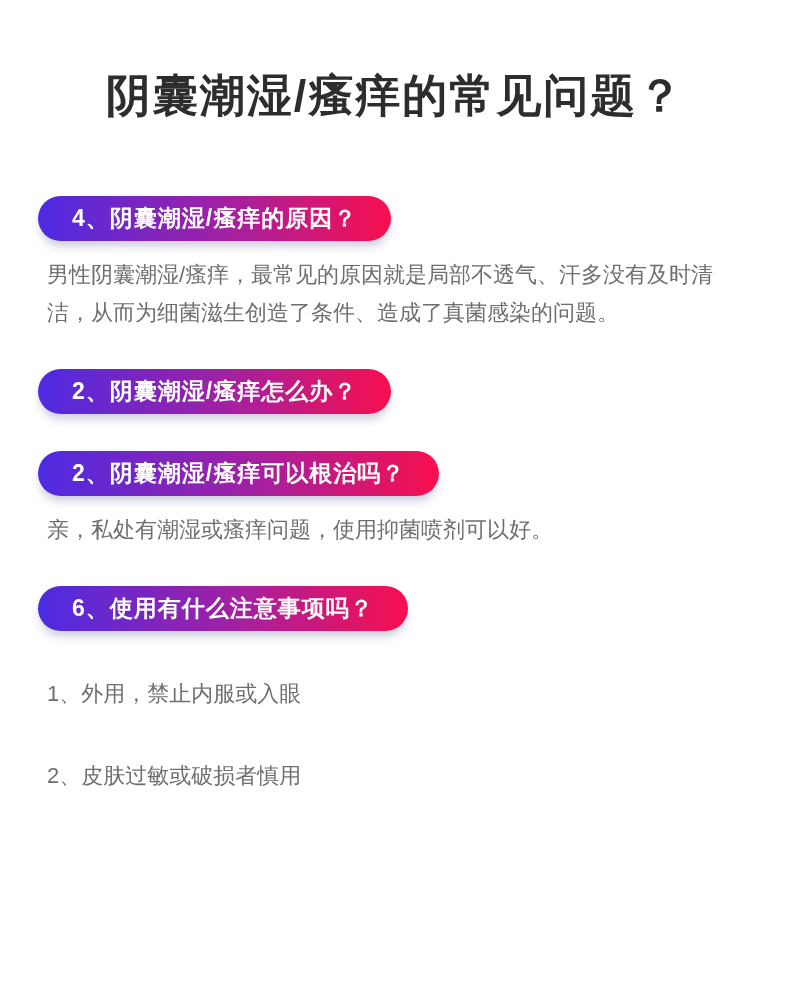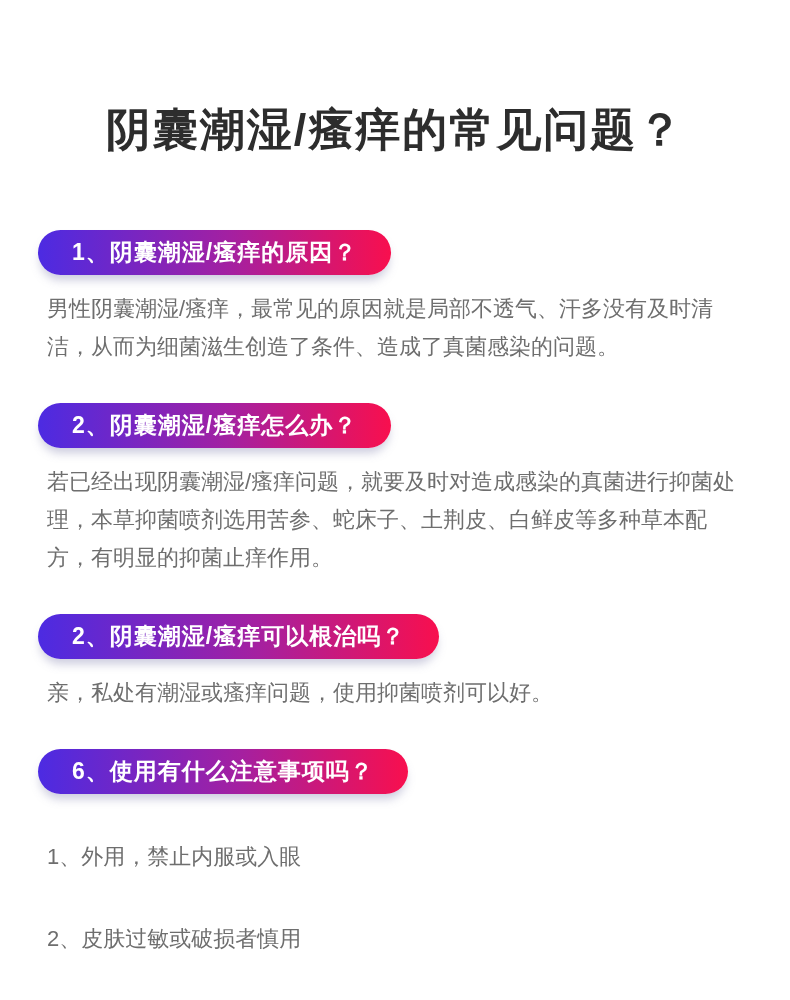--- a/index.html
+++ b/index.html
@@ -13,22 +13,22 @@
     font-family: "Liberation Sans", "DejaVu Sans", sans-serif;
     overflow: hidden;
   }
   .page {
     width: 790px;
     height: 1000px;
     background: #ffffff;
     box-sizing: border-box;
   }
   .title {
-    margin: 16px;
-    padding: 84px 20px 0 20px;
+    margin: 0;
+    padding: 66px 20px 0 20px;
     text-align: center;
     font-size: 45px;
     font-weight: 900;
     letter-spacing: 2px;
     color: var(--title-text, #2d2d2d);
   }
   .content {
     padding: 0 42px 0 38px;
     box-sizing: border-box;
   }
@@ -79,30 +79,29 @@
 <body>
 
 <div class="page">
 
   <h1 class="title">阴囊潮湿/瘙痒的常见问题？</h1>
 
   <div class="content">
 
     <section class="faq-section first">
       <div class="pill">
-        <span>1、阴囊潮湿/瘙痒的原因？</span>
+        <span>4、阴囊潮湿/瘙痒的原因？</span>
       </div>
       <p class="body-text">男性阴囊潮湿/瘙痒，最常见的原因就是局部不透气、汗多没有及时清洁，从而为细菌滋生创造了条件、造成了真菌感染的问题。</p>
     </section>
 
     <section class="faq-section">
       <div class="pill">
         <span>2、阴囊潮湿/瘙痒怎么办？</span>
       </div>
-      <p class="body-text">若已经出现阴囊潮湿/瘙痒问题，就要及时对造成感染的真菌进行抑菌处理，本草抑菌喷剂选用苦参、蛇床子、土荆皮、白鲜皮等多种草本配方，有明显的抑菌止痒作用。</p>
     </section>
 
     <section class="faq-section">
       <div class="pill">
         <span>2、阴囊潮湿/瘙痒可以根治吗？</span>
       </div>
       <p class="body-text">亲，私处有潮湿或瘙痒问题，使用抑菌喷剂可以好。</p>
     </section>
 
     <section class="faq-section">

